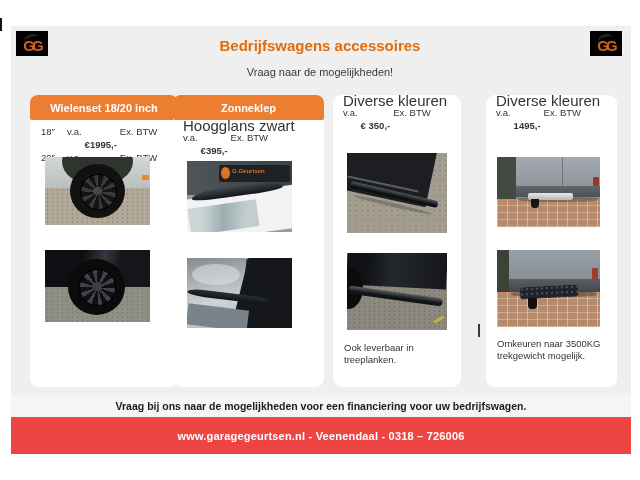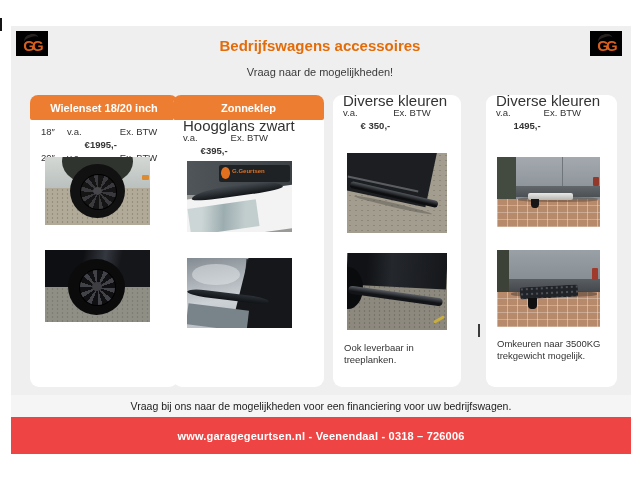--- a/index.html
+++ b/index.html
@@ -33,21 +33,21 @@
   .rowline .sz{width:23px;}
   .desc{margin-top:0;padding:0 10px;font-size:15px;line-height:12px;color:#333;}
   .priceline{padding:0 10px;font-size:9.5px;line-height:12px;color:#333;display:flex;gap:3px;}
   .note{position:absolute;font-size:9.5px;line-height:11.5px;color:#333;}
   b{font-weight:bold;margin-top:13px;}
 
   .ph{position:absolute;overflow:hidden;background:#9a9a96;}
 
   .fin-strip{left:11px;top:395px;width:620px;height:22px;background:#f5f5f5;
     display:flex;align-items:center;justify-content:center;}
-  .fin-strip span{font-size:10.5px;font-weight:normal;color:#1c1c1c;}
+  .fin-strip span{font-size:10.5px;font-weight:bold;color:#1c1c1c;}
   .black-bar{left:11px;top:417px;width:620px;height:37px;background:#ef4444;
     display:flex;align-items:center;justify-content:center;}
   .black-bar span{color:#ffffff;font-size:11px;font-weight:600;letter-spacing:.2px;}
 </style>
 </head>
 <body>
 
 <div class="abs cursor-tl"></div>
 <div class="abs slide-bg"></div>
 

